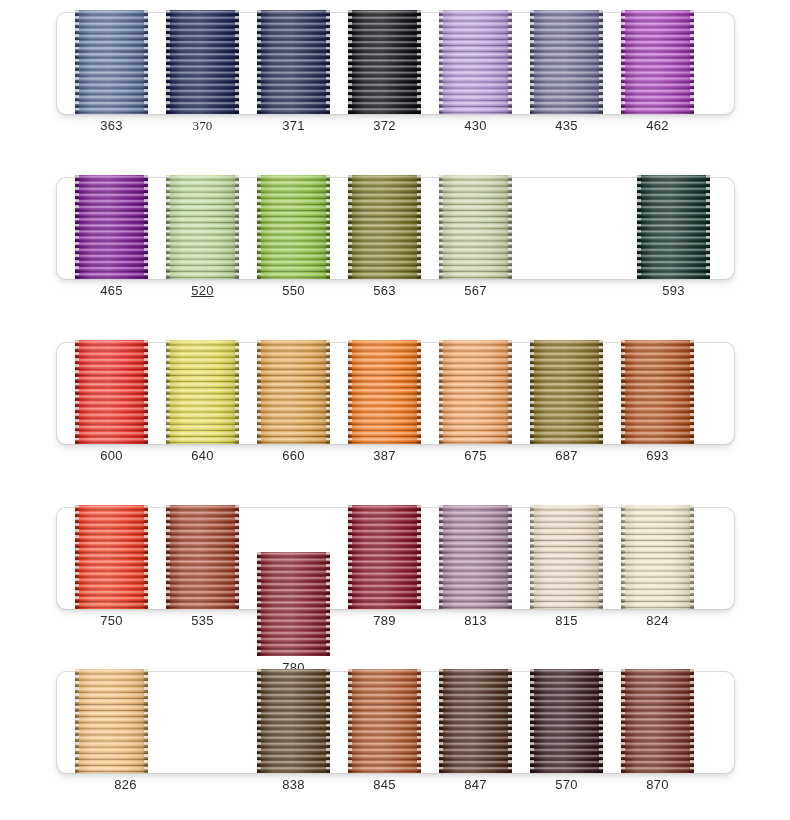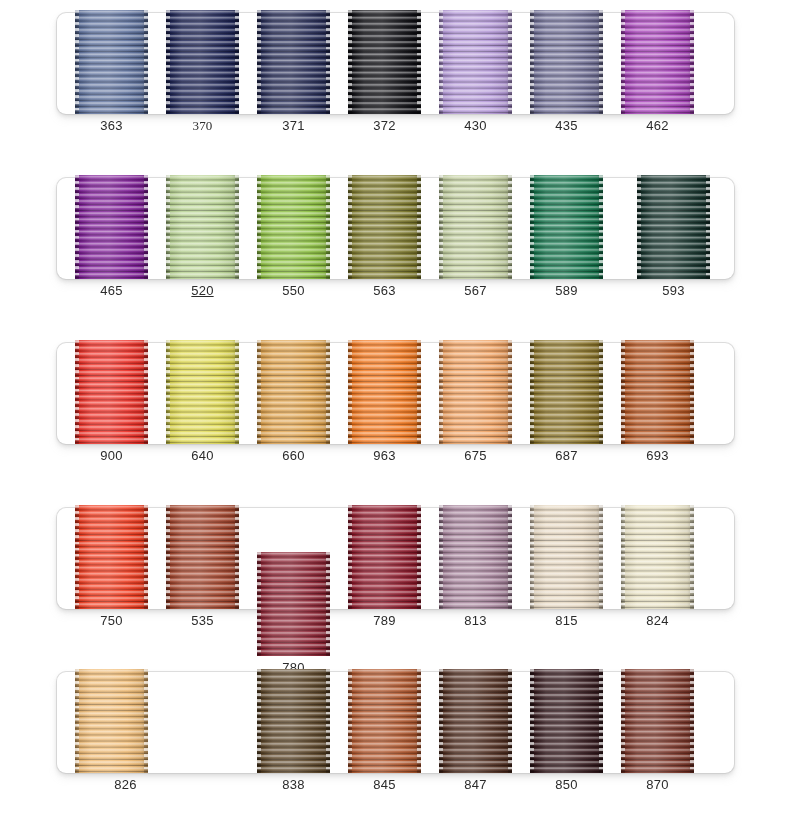--- a/index.html
+++ b/index.html
@@ -242,50 +242,41 @@
         </div>
         <div class="cell" style="left: 382px;">
           <div class="spool" style="background: rgb(194, 207, 159);">
             <div class="winds"></div>
             <div class="shade"></div>
             <div class="selvedge-l"></div>
             <div class="selvedge-r"></div>
           </div>
           <div class="label" style="left: 0px;">567</div>
         </div>
-        <div class="cell" style="left: 473px;">
-          <div class="spool" style="background: rgb(17, 115, 74);">
-            <div class="winds"></div>
-            <div class="shade"></div>
-            <div class="selvedge-l"></div>
-            <div class="selvedge-r"></div>
-          </div>
-          <div class="label" style="left: 0px;">589</div>
-        </div>
         <div class="cell" style="left: 564px; margin-left: 16px;">
           <div class="spool" style="background: rgb(19, 49, 42);">
             <div class="winds"></div>
             <div class="shade"></div>
             <div class="selvedge-l"></div>
             <div class="selvedge-r"></div>
           </div>
           <div class="label" style="left: 0px;">593</div>
         </div>
       </div>
     </div>
     <div class="swatch-row" style="top: 343px;">
       <div class="row-inner">
         <div class="cell" style="left: 18px;">
           <div class="spool" style="background: rgb(239, 45, 36);">
             <div class="winds"></div>
             <div class="shade"></div>
             <div class="selvedge-l"></div>
             <div class="selvedge-r"></div>
           </div>
-          <div class="label" style="left: 0px;">900</div>
+          <div class="label" style="left: 0px;">600</div>
         </div>
         <div class="cell" style="left: 109px;">
           <div class="spool" style="background: rgb(224, 218, 82);">
             <div class="winds"></div>
             <div class="shade"></div>
             <div class="selvedge-l"></div>
             <div class="selvedge-r"></div>
           </div>
           <div class="label" style="left: 0px;">640</div>
         </div>
@@ -298,21 +289,21 @@
           </div>
           <div class="label" style="left: 0px;">660</div>
         </div>
         <div class="cell" style="left: 291px;">
           <div class="spool" style="background: rgb(243, 118, 27);">
             <div class="winds"></div>
             <div class="shade"></div>
             <div class="selvedge-l"></div>
             <div class="selvedge-r"></div>
           </div>
-          <div class="label" style="left: 0px;">963</div>
+          <div class="label" style="left: 0px;">387</div>
         </div>
         <div class="cell" style="left: 382px;">
           <div class="spool" style="background: rgb(239, 159, 94);">
             <div class="winds"></div>
             <div class="shade"></div>
             <div class="selvedge-l"></div>
             <div class="selvedge-r"></div>
           </div>
           <div class="label" style="left: 0px;">675</div>
         </div>
@@ -441,21 +432,21 @@
           </div>
           <div class="label" style="left: 0px;">847</div>
         </div>
         <div class="cell" style="left: 473px;">
           <div class="spool" style="background: rgb(52, 24, 28);">
             <div class="winds"></div>
             <div class="shade"></div>
             <div class="selvedge-l"></div>
             <div class="selvedge-r"></div>
           </div>
-          <div class="label" style="left: 0px;">850</div>
+          <div class="label" style="left: 0px;">570</div>
         </div>
         <div class="cell" style="left: 564px;">
           <div class="spool" style="background: rgb(122, 51, 38);">
             <div class="winds"></div>
             <div class="shade"></div>
             <div class="selvedge-l"></div>
             <div class="selvedge-r"></div>
           </div>
           <div class="label" style="left: 0px;">870</div>
         </div>

